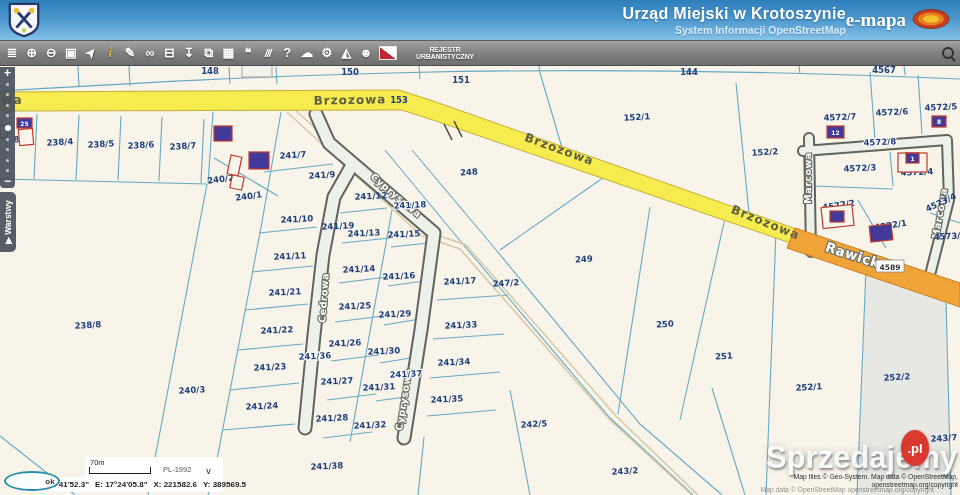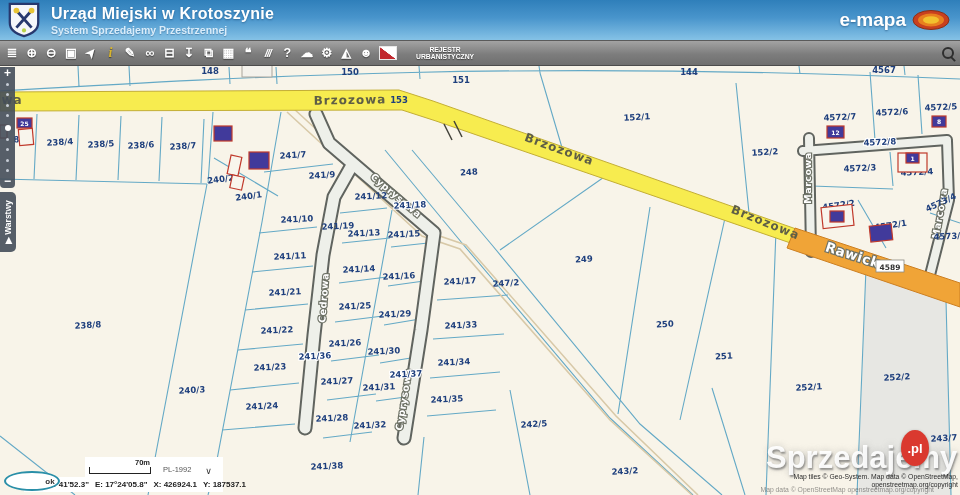--- a/index.html
+++ b/index.html
@@ -4,24 +4,24 @@
 <style>
   html,body{margin:0;padding:0;}
   body{font-family:"Liberation Sans",sans-serif;}
   #app{position:relative;width:960px;height:495px;overflow:hidden;background:#f8f4e9;}
 
   
   .header{position:absolute;left:0;top:0;width:960px;height:40px;
     background:linear-gradient(180deg,#2f7fba 0%,#4995cc 45%,#85c2e6 100%);
     display:flex;align-items:center;}
   .crest{margin-left:7px;flex:0 0 auto;}
-  .titles{margin-left:10px;flex:1;}
+  .titles{margin-left:0;flex:1;text-align:right;}
   .title{color:#fff;font-size:16px;font-weight:bold;letter-spacing:.3px;text-shadow:0 1px 2px rgba(0,40,80,.4);}
   .subtitle{color:#d9ecfa;font-size:10.5px;font-weight:bold;margin-top:1px;text-shadow:0 1px 1px rgba(0,40,80,.3);}
-  .brand{display:flex;align-items:center;margin-right:10px;}
+  .brand{display:flex;align-items:flex-start;margin-right:10px;font-family:Liberation Serif, serif;}
   .brand-text{color:#fff;font-size:19px;font-weight:bold;text-shadow:0 1px 2px rgba(0,40,80,.45);margin-right:6px;}
 
   
   .toolbar{position:absolute;left:0;top:40px;width:960px;height:26px;
     background:linear-gradient(180deg,#a3a3a3,#7d7d7d 55%,#6f6f6f);
     border-top:1px solid #5a5a5a;border-bottom:1px solid #4c4c4c;box-sizing:border-box;
     display:flex;align-items:center;}
   #toolbar-icons{display:flex;align-items:center;width:392px;justify-content:space-between;padding:0 5px;}
   .ticon{display:inline-block;min-width:14px;text-align:center;font-size:12.5px;line-height:22px;color:#fff;font-weight:bold;cursor:pointer;text-shadow:0 1px 1px #3f3f3f;}
   .ticon.gold{color:#d8b52e;font-family:"Liberation Serif",serif;font-style:italic;font-size:14px;}
@@ -57,21 +57,21 @@
   .bld-plate{fill:#f4f2ec;stroke:#a8a49c;stroke-width:1px;}
   .bld-label{font-family:"DejaVu Sans",sans-serif;font-size:6px;font-weight:bold;fill:#fff;text-anchor:middle;}
   .plate{fill:#ffffff;stroke:#8a8a82;stroke-width:.8px;}
   .plate-label{font-family:"DejaVu Sans",sans-serif;font-size:7.5px;font-weight:bold;fill:#333;text-anchor:middle;}
 
   
   .okbtn{position:absolute;left:4px;top:471px;width:16px;height:16px;border:2.5px solid #2a8fa8;border-radius:50%;
     background:#fff;color:#333;font-size:8px;font-weight:bold;display:flex;align-items:center;justify-content:center;cursor:pointer;z-index:6;padding-left:36px;}
   .scalebox{position:absolute;left:85px;top:457px;width:138px;height:20px;background:#fff;display:flex;align-items:flex-end;z-index:5;padding:0 4px;box-sizing:border-box;}
   .bracket{position:relative;width:60px;height:6px;border-bottom:1.5px solid #222;border-left:1.5px solid #222;border-right:1.5px solid #222;margin-bottom:3px;}
-  .bracket span{position:absolute;left:0;right:0;top:-9px;text-align:right;font-size:7.5px;font-weight:bold;color:#222;}
+  .bracket span{position:absolute;left:0;right:0;top:-9px;text-align:left;font-size:7.5px;font-weight:normal;color:#222;}
   .crs{font-size:7.5px;color:#555;margin:0 0 3px 12px;cursor:pointer;}
   .chev{font-size:9px;color:#333;margin:0 0 2px 14px;cursor:pointer;line-height:8px;}
   .coordbox{position:absolute;left:24px;top:477px;width:199px;height:15px;background:#fff;display:flex;align-items:center;z-index:5;padding-left:12px;box-sizing:border-box;}
   .coordbox span{font-size:8px;font-weight:bold;color:#222;margin-right:6px;white-space:nowrap;}
 
   
   .watermark{position:absolute;left:766px;top:440px;z-index:7;pointer-events:none;}
   .wm-text{font-size:31px;font-weight:bold;color:rgba(255,255,255,.93);
     text-shadow:1px 2px 2px rgba(90,90,90,.6),0 0 7px rgba(130,130,130,.4);}
   .wm-badge{position:absolute;left:135px;top:-10px;width:28px;height:36px;border-radius:50%;background:#da392f;
@@ -89,21 +89,21 @@
   <div class="header">
     <svg class="crest" width="34" height="36" viewBox="0 0 34 38">
       <path d="M2,2 h30 v20 q0,10 -15,14 q-15,-4 -15,-14 Z" fill="#f5f6fa" stroke="#27386e" stroke-width="2.4"></path>
       <path d="M9,9 L25,27 M25,9 L9,27" stroke="#27386e" stroke-width="3"></path>
       <circle cx="9" cy="9" r="3" fill="#e8c435"></circle>
       <circle cx="25" cy="9" r="3" fill="#e8c435"></circle>
       <circle cx="17" cy="30" r="2.2" fill="#b9d24a"></circle>
     </svg>
     <div class="titles">
       <div class="title">Urząd Miejski w Krotoszynie</div>
-      <div class="subtitle">System Sprzedajemy Przestrzennej</div>
+      <div class="subtitle">System Informacji OpenStreetMap</div>
     </div>
     <div class="brand">
       <span class="brand-text">e-mapa</span>
       <svg width="38" height="20">
         <ellipse cx="19" cy="10" rx="18" ry="9.5" fill="#c8401f" stroke="#8a2f16"></ellipse>
         <ellipse cx="19" cy="10" rx="13" ry="6.5" fill="#e8801f"></ellipse>
         <ellipse cx="19" cy="10" rx="8" ry="3.8" fill="#f2c12e"></ellipse>
       </svg>
     </div>
   </div>
@@ -330,22 +330,22 @@
   <div class="scalebox">
     <div class="bracket">
       <span>70m</span>
     </div>
     <span class="crs">PL-1992</span>
     <span class="chev">∨</span>
   </div>
   <div class="coordbox">
     <span>N: 51°41'52.3"</span>
     <span>E: 17°24'05.8"</span>
-    <span>X: 426924.1</span>
-    <span>Y: 187537.1</span>
+    <span>X: 221582.6</span>
+    <span>Y: 389569.5</span>
   </div>
 
   <div class="watermark">
     <span class="wm-text">Sprzedajemy</span>
     <span class="wm-badge">.pl</span>
   </div>
   <div class="attribution">
     <div class="attr-line">Map tiles © Geo-System. Map data © OpenStreetMap,</div>
     <div class="attr-line">openstreetmap.org/copyright</div>
     <div class="attr-line ghost">Map data © OpenStreetMap openstreetmap.org/copyright</div>

